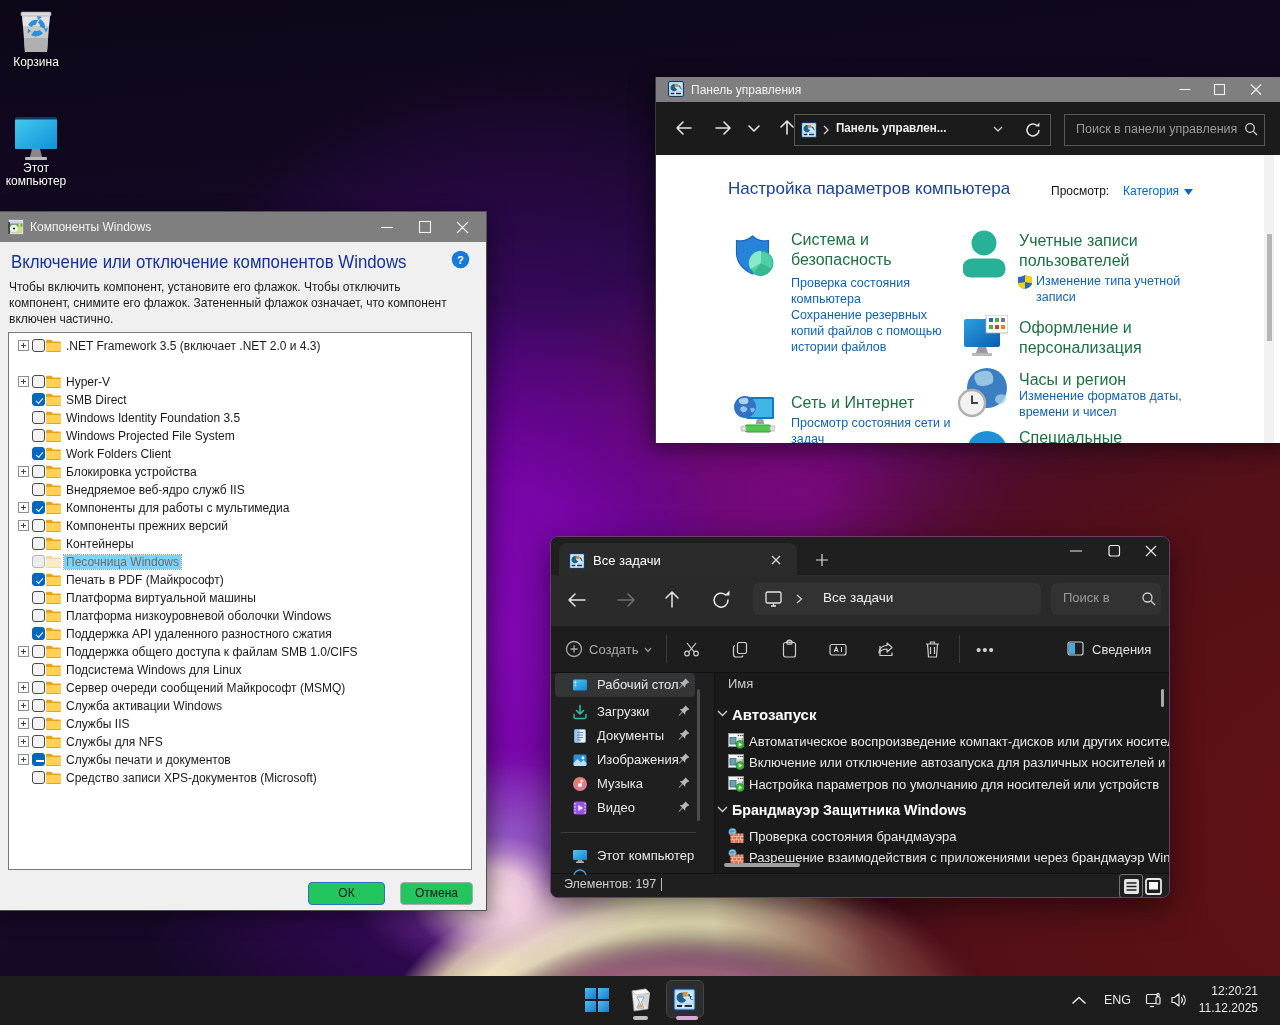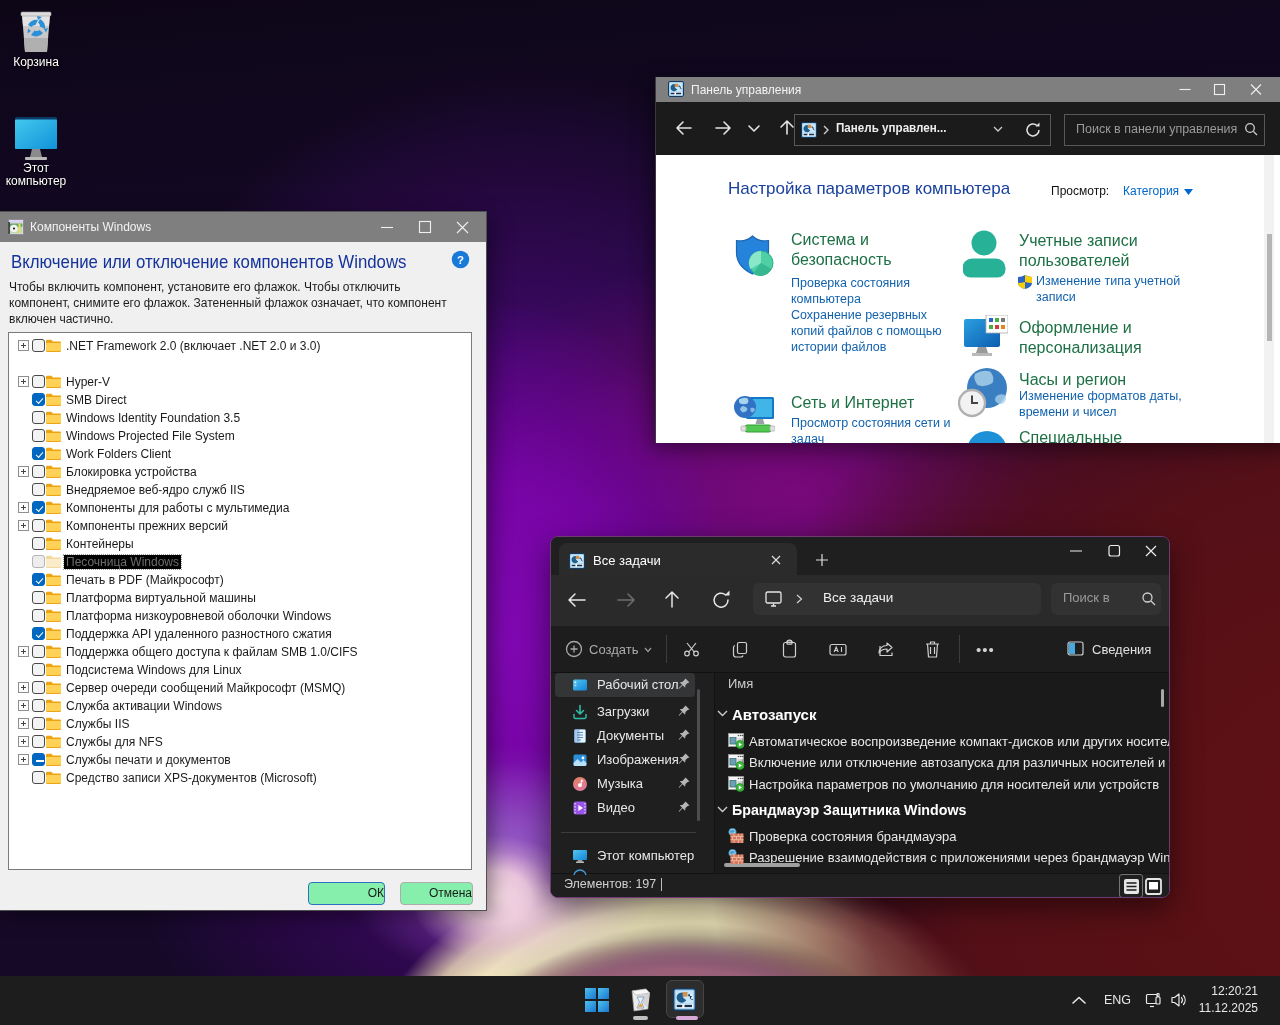--- a/index.html
+++ b/index.html
@@ -37,21 +37,21 @@
 .fexp:before { content:""; position:absolute; left:2px; top:4px; width:5px; height:1px; background:#444; }
 .fexp:after  { content:""; position:absolute; left:4px; top:2px; width:1px; height:5px; background:#444; }
 .fcb { position:absolute; left:23px; top:2px; width:13px; height:13px; border:1px solid #4a4a4a; border-radius:3px; background:#f3f3f3; }
 .fcb.chk { background:#0067c0; border-color:#0067c0; }
 .fcb.chk:after { content:""; position:absolute; left:2.5px; top:3.5px; width:6px; height:3px; border-left:1.6px solid #fff; border-bottom:1.6px solid #fff; transform:rotate(-48deg); }
 .fcb.part { background:#0067c0; border-color:#0067c0; }
 .fcb.part:after { content:""; position:absolute; left:2.5px; top:5.5px; width:8px; height:2px; background:#fff; }
 .fcb.dis { background:#ededed; border-color:#b5b5b5; }
 .ffold { position:absolute; left:36px; top:1px; width:17px; height:15px; }
 .ftxt { position:absolute; left:57px; top:2px; font-size:12px; color:#1a1a1a; white-space:nowrap; }
-.btn { position:absolute; height:23px; background:#86efac; border:1px solid #adadad; border-radius:4px; font-size:12px; color:#1a1a1a; text-align:right; line-height:21px; }
+.btn { position:absolute; height:23px; background:#22c55e; border:1px solid #adadad; border-radius:4px; font-size:12px; color:#1a1a1a; text-align:center; line-height:21px; }
 
 
 #cpwin { position:absolute; left:655px; top:77px; width:640px; height:366px; border-left:1px solid #3a3a3a; overflow:hidden; box-shadow:-4px 6px 20px rgba(0,0,0,0.45); }
 #cpwin .tb { position:absolute; left:0; top:0; width:100%; height:25px; background:#7f7f7f; }
 #cpwin .nav { position:absolute; left:0; top:25px; width:100%; height:53px; background:#1b1b1b; }
 #cpwin .body { position:absolute; left:0; top:78px; width:100%; height:288px; background:#ffffff; overflow:hidden; }
 .cphead { color:#19409e; font-size:17px; }
 .cpgreen { color:#1d7044; font-size:16px; line-height:20px; }
 .cplink { color:#1262ae; font-size:12.5px; line-height:16px; }
 
@@ -153,21 +153,21 @@
     </svg>
     <div class="abs" style="left:10px; top:67px; font-size:12px; color:#1c1c1c; line-height:16px; white-space:nowrap;">Чтобы включить компонент, установите его флажок. Чтобы отключить<br>компонент, снимите его флажок. Затененный флажок означает, что компонент<br>включен частично.</div>
     <div id="featlist">
     <div class="frow" style="top:4px;">
           <span class="fexp"></span>
           <span class="fcb"></span>
           <svg class="ffold" width="17" height="15" viewBox="0 0 17 15">
             <path d="M1 3 a1.2 1.2 0 0 1 1.2 -1.2 h4.2 l1.6 1.8 h6.8 a1.2 1.2 0 0 1 1.2 1.2 v8 a1.2 1.2 0 0 1 -1.2 1.2 h-12.6 a1.2 1.2 0 0 1 -1.2 -1.2 z" fill="#eda412"></path>
             <path d="M1 5.1 h15 v6.7 a1.2 1.2 0 0 1 -1.2 1.2 h-12.6 a1.2 1.2 0 0 1 -1.2 -1.2 z" fill="#ffd157"></path>
           </svg>
-          <span class="ftxt">.NET Framework 2.0 (включает .NET 2.0 и 3.0)</span>
+          <span class="ftxt">.NET Framework 3.5 (включает .NET 2.0 и 4.3)</span>
         </div>
     <div class="frow" style="top:40px;">
           <span class="fexp"></span>
           <span class="fcb"></span>
           <svg class="ffold" width="17" height="15" viewBox="0 0 17 15">
             <path d="M1 3 a1.2 1.2 0 0 1 1.2 -1.2 h4.2 l1.6 1.8 h6.8 a1.2 1.2 0 0 1 1.2 1.2 v8 a1.2 1.2 0 0 1 -1.2 1.2 h-12.6 a1.2 1.2 0 0 1 -1.2 -1.2 z" fill="#eda412"></path>
             <path d="M1 5.1 h15 v6.7 a1.2 1.2 0 0 1 -1.2 1.2 h-12.6 a1.2 1.2 0 0 1 -1.2 -1.2 z" fill="#ffd157"></path>
           </svg>
           <span class="ftxt">Hyper-V</span>
         </div>
@@ -245,21 +245,21 @@
             <path d="M1 5.1 h15 v6.7 a1.2 1.2 0 0 1 -1.2 1.2 h-12.6 a1.2 1.2 0 0 1 -1.2 -1.2 z" fill="#ffd157"></path>
           </svg>
           <span class="ftxt">Компоненты прежних версий</span>
         </div>
     <div class="frow" style="top:220px;">
           <span class="fcb dis"></span>
           <svg class="ffold" width="17" height="15" viewBox="0 0 17 15">
             <path d="M1 3 a1.2 1.2 0 0 1 1.2 -1.2 h4.2 l1.6 1.8 h6.8 a1.2 1.2 0 0 1 1.2 1.2 v8 a1.2 1.2 0 0 1 -1.2 1.2 h-12.6 a1.2 1.2 0 0 1 -1.2 -1.2 z" fill="#f3d9a0"></path>
             <path d="M1 5.1 h15 v6.7 a1.2 1.2 0 0 1 -1.2 1.2 h-12.6 a1.2 1.2 0 0 1 -1.2 -1.2 z" fill="#faecc8"></path>
           </svg>
-          <span class="ftxt" style="color:#6d6d6d;background:#000000;outline:1px dotted #999;padding:0 2px;margin-left:-2px;">Песочница Windows</span>
+          <span class="ftxt" style="color:#6d6d6d;background:#7dd3fc;outline:1px dotted #999;padding:0 2px;margin-left:-2px;">Песочница Windows</span>
         </div>
     <div class="frow" style="top:238px;">
           <span class="fcb chk"></span>
           <svg class="ffold" width="17" height="15" viewBox="0 0 17 15">
             <path d="M1 3 a1.2 1.2 0 0 1 1.2 -1.2 h4.2 l1.6 1.8 h6.8 a1.2 1.2 0 0 1 1.2 1.2 v8 a1.2 1.2 0 0 1 -1.2 1.2 h-12.6 a1.2 1.2 0 0 1 -1.2 -1.2 z" fill="#eda412"></path>
             <path d="M1 5.1 h15 v6.7 a1.2 1.2 0 0 1 -1.2 1.2 h-12.6 a1.2 1.2 0 0 1 -1.2 -1.2 z" fill="#ffd157"></path>
           </svg>
           <span class="ftxt">Печать в PDF (Майкрософт)</span>
         </div>
     <div class="frow" style="top:256px;">

